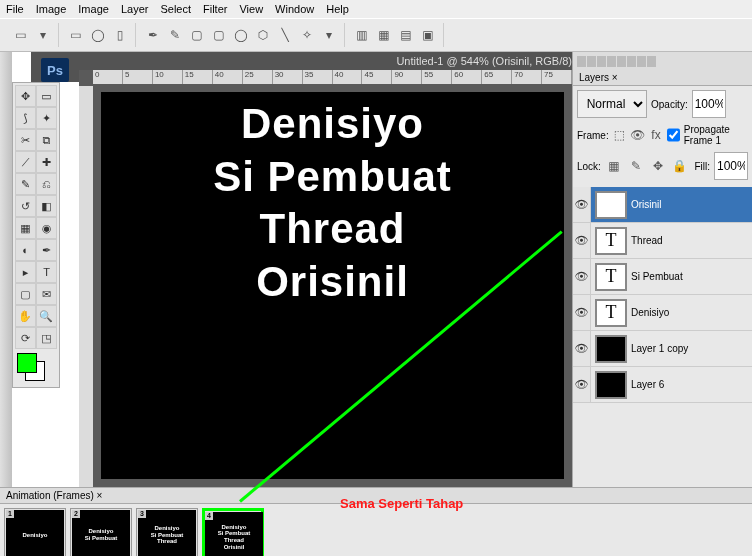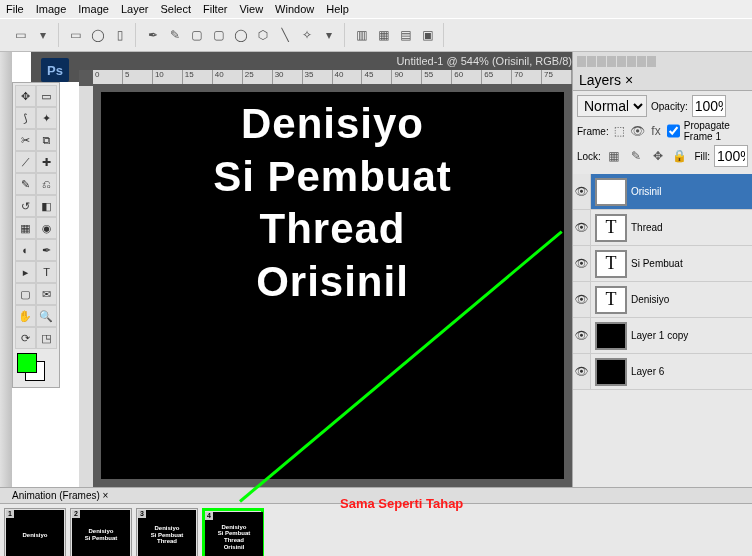--- a/index.html
+++ b/index.html
@@ -25,33 +25,33 @@
 .ruler-h div { flex:1; border-right:1px solid #999; padding-left:2px; }
 .ruler-v { width:14px; background:#dcdcdc; position:absolute; top:34px; bottom:0; left:0; }
 .canvas { position:absolute; left:22px; top:40px; right:8px; bottom:8px; background:#000; overflow:hidden; }
 .canvas-text { color:#fff; font-weight:900; font-size:42px; text-align:center; letter-spacing:1px; line-height:1.25; padding-top:6px;
   font-family: Arial Black, Arial, sans-serif;
   image-rendering:pixelated; filter:blur(0.4px) contrast(1.1);
 }
 .right { width:180px; background:#e8e8e8; border-left:1px solid #aaa; display:flex; flex-direction:column; }
 .tiny-tabs { height:18px; background:#ddd; display:flex; align-items:center; padding:0 4px; gap:1px; }
 .tiny-tabs .t { width:9px; height:11px; background:#bbb; }
-.panel-tab { background:#ddd; padding:2px 6px; font-size:14px; border-bottom:1px solid #aaa; }
+.panel-tab { background:#ddd; padding:2px 6px; font-size:10px; border-bottom:1px solid #aaa; }
 .panel-body { padding:4px; font-size:10px; }
 .prow { display:flex; align-items:center; gap:4px; margin-bottom:3px; }
-.prow select, .prow input { font-size:14px; border:1px solid #aaa; padding:0 2px; height:22px; }
+.prow select, .prow input { font-size:12px; border:1px solid #aaa; padding:0 2px; height:28px;text-align:center; }
 .layers { flex:1; overflow:auto; }
 .layer { display:flex; align-items:center; height:36px; border-bottom:1px solid #ccc; }
 .layer.sel { background:#3874b7; color:#fff; }
 .eye { width:18px; height:100%; display:flex; align-items:center; justify-content:center; border-right:1px solid #ccc; color:#333; font-size:11px; background:#e4e4e4; }
 .lthumb { width:32px; height:28px; border:2px solid #888; margin:0 4px; display:flex; align-items:center; justify-content:center; background:#fff; }
 .lthumb.black { background:#000; }
 .lname { font-size:10px; }
 .bottom { height:95px; background:#e8e8e8; border-top:1px solid #aaa; position:relative; }
-.anim-tab { font-size:10px; padding:2px 12px; background:#ddd; border-bottom:1px solid #aaa; }
+.anim-tab { font-size:10px; padding:2px 6px; background:#ddd; border-bottom:1px solid #aaa; }
 .frames { display:flex; padding:4px; gap:4px; }
 .frame { width:62px; background:#e0e0e0; border:1px solid #999; text-align:center; }
 .frame.on { border:3px solid #00ff00; }
 .fthumb { width:58px; height:50px; margin:1px auto; background:#000; color:#fff; font-size:6px; font-weight:bold; display:flex; flex-direction:column; align-items:center; justify-content:center; line-height:1.1; position:relative; }
 .fnum { position:absolute; top:0; left:0; background:#ccc; color:#000; font-size:7px; padding:0 2px; }
 .annot { position:absolute; left:340px; top:8px; color:#ff1a1a; font-weight:bold; font-size:13px; text-align:center; line-height:1.3; }
 .green-line { position:absolute; border-top:3px solid #00ff00; transform-origin:left center; z-index:50; }
 </style>
 </head>
 <body>

